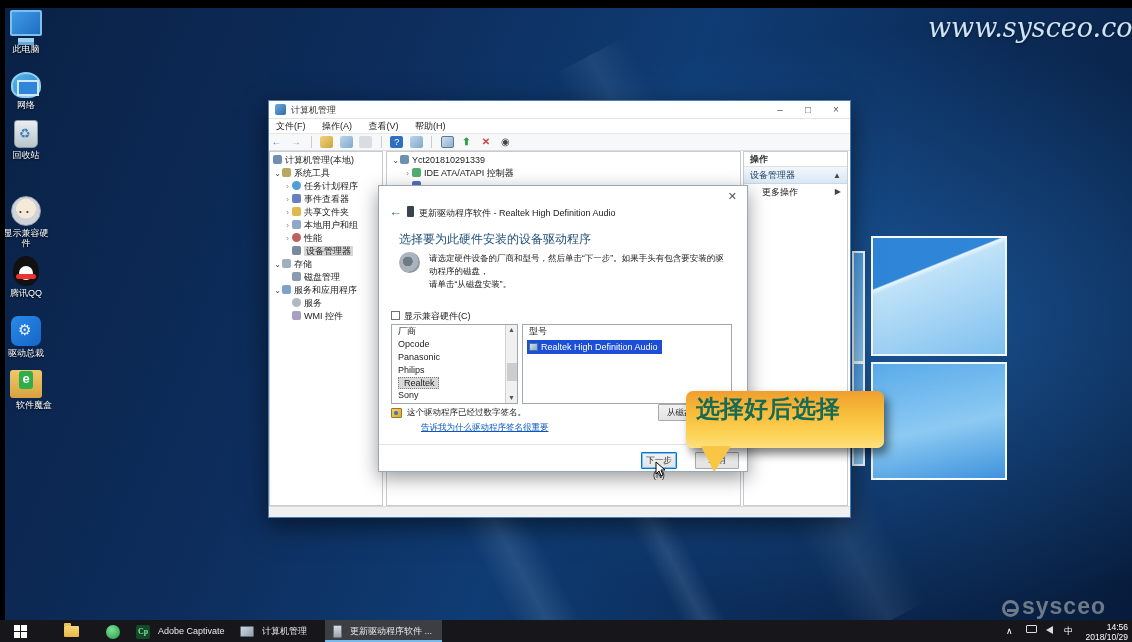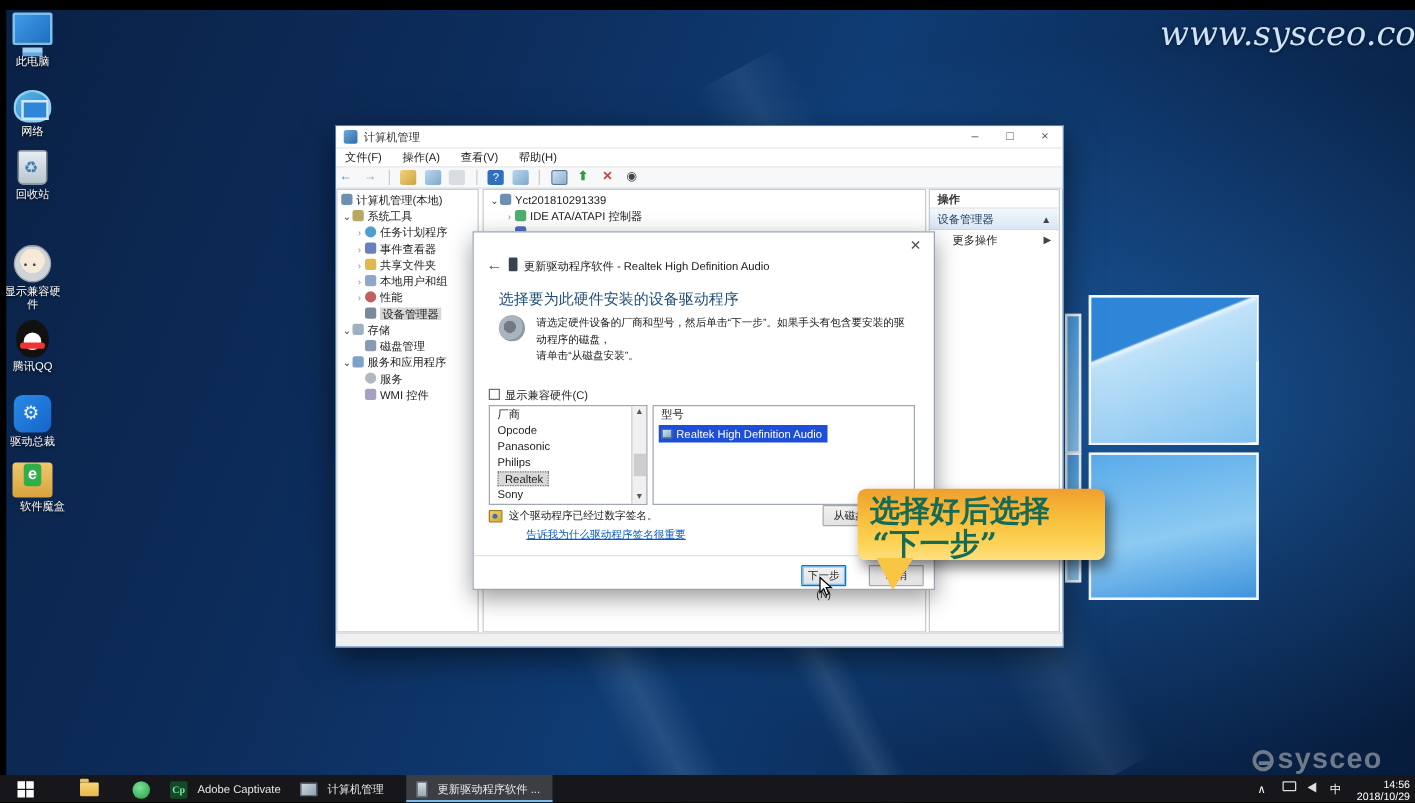--- a/index.html
+++ b/index.html
@@ -289,21 +289,20 @@
     <div class="signed">这个驱动程序已经过数字签名。</div>
     <div class="dlink">告诉我为什么驱动程序签名很重要</div>
     <div class="btn" style="left:279px; top:218px; width:80px; text-align:left; padding-left:8px;">从磁盘安装...</div>
     <div class="dsep"></div>
     <div class="btn focus" style="left:262px; top:266px; width:36px;">下一步(N)</div>
     <div class="btn" style="left:316px; top:266px; width:44px;">取消</div>
   </div>
 
   <div id="callout" class="abs">
     <div class="l1">选择好后选择</div>
-    <div class="l2">“下一步”</div>
   </div>
   <div id="callout-tail" class="abs"></div>
 
   <svg class="abs cursor" style="left:655px; top:461px;" width="12" height="17">
     <polygon points="1,1 1,13 4,10 6,15 8,14 6,9 10,9" fill="#fff" stroke="#000" stroke-width="1"></polygon>
   </svg>
 
   <div id="sysceo" class="abs">
     <span class="ring"></span><span class="word">sysceo</span>
   </div>

